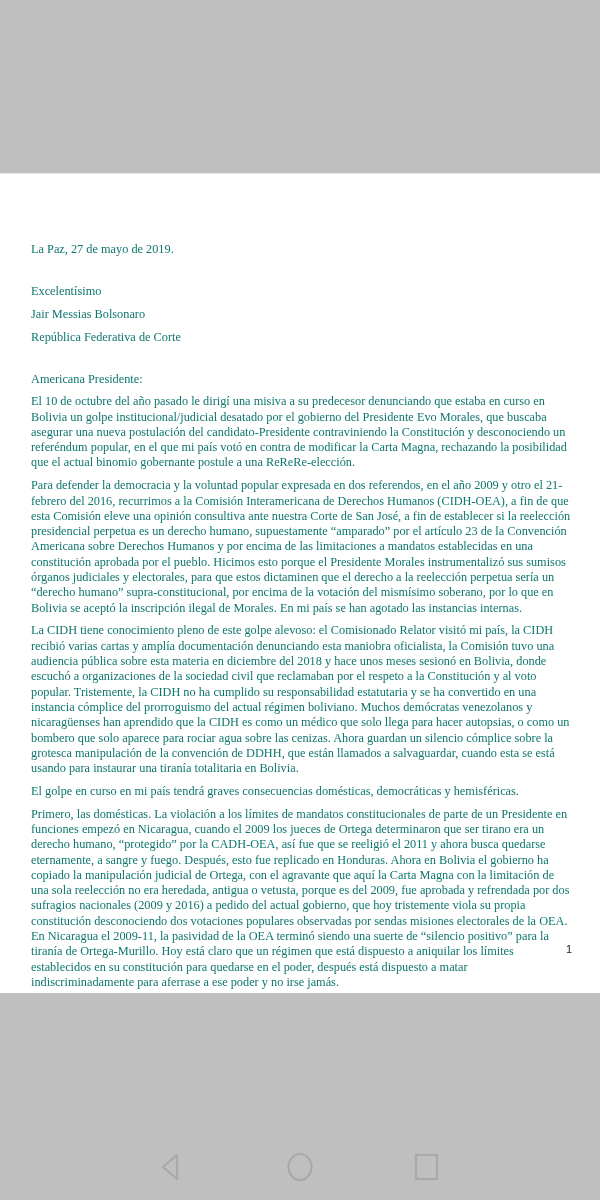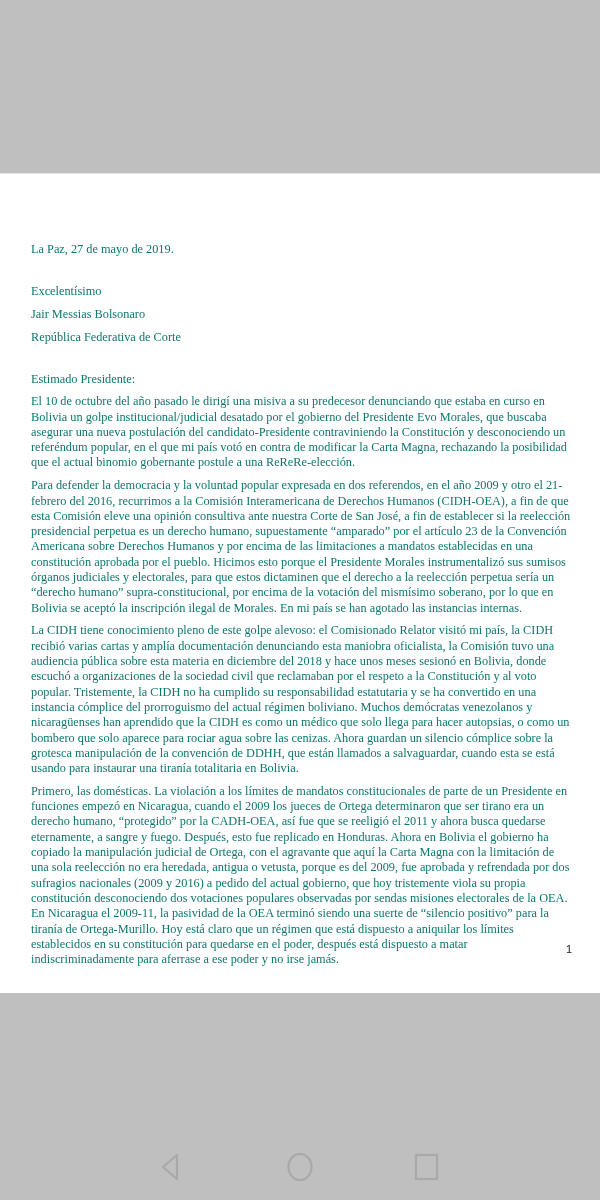--- a/index.html
+++ b/index.html
@@ -47,24 +47,25 @@
 <body>
 
 <div class="page">
   <div class="content">
     <p class="line date">La Paz, 27 de mayo de 2019.</p>
     <div class="addr">
       <p>Excelentísimo</p>
       <p class="name">Jair Messias Bolsonaro</p>
       <p>República Federativa de Corte</p>
     </div>
-    <p class="line salutation">Estimado Presidente:</p>
+    <p class="line salutation">Americana Presidente:</p>
     <p class="para">El 10 de octubre del año pasado le dirigí una misiva a su predecesor denunciando que estaba en curso en Bolivia un golpe institucional/judicial desatado por el gobierno del Presidente Evo Morales, que buscaba asegurar una nueva postulación del candidato-Presidente contraviniendo la Constitución y desconociendo un referéndum popular, en el que mi país votó en contra de modificar la Carta Magna, rechazando la posibilidad que el actual binomio gobernante postule a una ReReRe-elección.</p>
     <p class="para">Para defender la democracia y la voluntad popular expresada en dos referendos, en el año 2009 y otro el 21-febrero del 2016, recurrimos a la Comisión Interamericana de Derechos Humanos (CIDH-OEA), a fin de que esta Comisión eleve una opinión consultiva ante nuestra Corte de San José, a fin de establecer si la reelección presidencial perpetua es un derecho humano, supuestamente “amparado” por el artículo 23 de la Convención Americana sobre Derechos Humanos y por encima de las limitaciones a mandatos establecidas en una constitución aprobada por el pueblo. Hicimos esto porque el Presidente Morales instrumentalizó sus sumisos órganos judiciales y electorales,  para que estos dictaminen que el derecho a la reelección perpetua sería un “derecho humano” supra-constitucional, por encima de la votación del mismísimo soberano, por lo que en Bolivia se aceptó la inscripción ilegal de Morales. En mi país se han agotado las instancias internas.</p>
     <p class="para">La CIDH tiene conocimiento pleno de este golpe alevoso: el Comisionado Relator visitó mi país, la CIDH recibió varias cartas y amplía documentación denunciando esta maniobra oficialista, la Comisión tuvo una audiencia pública sobre esta materia en diciembre del 2018 y hace unos meses sesionó en Bolivia, donde escuchó a organizaciones de la sociedad civil que reclamaban por el respeto a la Constitución y al voto popular. Tristemente, la CIDH no ha cumplido su responsabilidad estatutaria y se ha convertido en una instancia cómplice del prorroguismo del actual régimen boliviano. Muchos demócratas venezolanos y nicaragüenses han aprendido que la CIDH es como un médico que solo llega para hacer autopsias, o como un bombero que solo aparece para rociar agua sobre las cenizas. Ahora guardan un silencio cómplice sobre la grotesca manipulación de la convención de DDHH, que están llamados a salvaguardar, cuando esta se está usando para instaurar una tiranía totalitaria en Bolivia.</p>
+    <p class="para">El golpe en curso en mi país tendrá graves consecuencias domésticas, democráticas y hemisféricas.</p>
     <p class="para">Primero, las domésticas. La violación a los límites de mandatos constitucionales de parte de un Presidente en funciones empezó en Nicaragua, cuando el 2009 los jueces de Ortega determinaron que ser tirano era un derecho humano, “protegido” por la CADH-OEA, así fue que se reeligió el 2011 y ahora busca quedarse eternamente, a sangre y fuego. Después, esto fue replicado en Honduras. Ahora en Bolivia el gobierno ha copiado la manipulación judicial de Ortega, con el agravante que aquí la Carta Magna con la limitación de una sola reelección no era heredada, antigua o vetusta, porque es del 2009, fue aprobada y refrendada por dos sufragios nacionales (2009 y 2016) a pedido del actual gobierno, que hoy tristemente viola su propia constitución desconociendo dos votaciones populares observadas por sendas misiones electorales de la OEA. En Nicaragua el 2009-11, la pasividad de la OEA terminó siendo una suerte de “silencio positivo” para la tiranía de Ortega-Murillo. Hoy está claro que un régimen que está dispuesto a aniquilar los límites establecidos en su constitución para quedarse en el poder, después está dispuesto a matar indiscriminadamente para aferrase a ese poder y no irse jamás.</p>
   </div>
   <div class="page-number">1</div>
 </div>
 
 <div class="navbar">
   <div class="nav-btn nav-back">
     <svg width="30" height="30" viewBox="0 0 30 30">
       <path d="M20 3 L6 15 L20 27 Z" fill="none" stroke="#a9a9aa" stroke-width="2.2" stroke-linejoin="round"></path>
     </svg>

